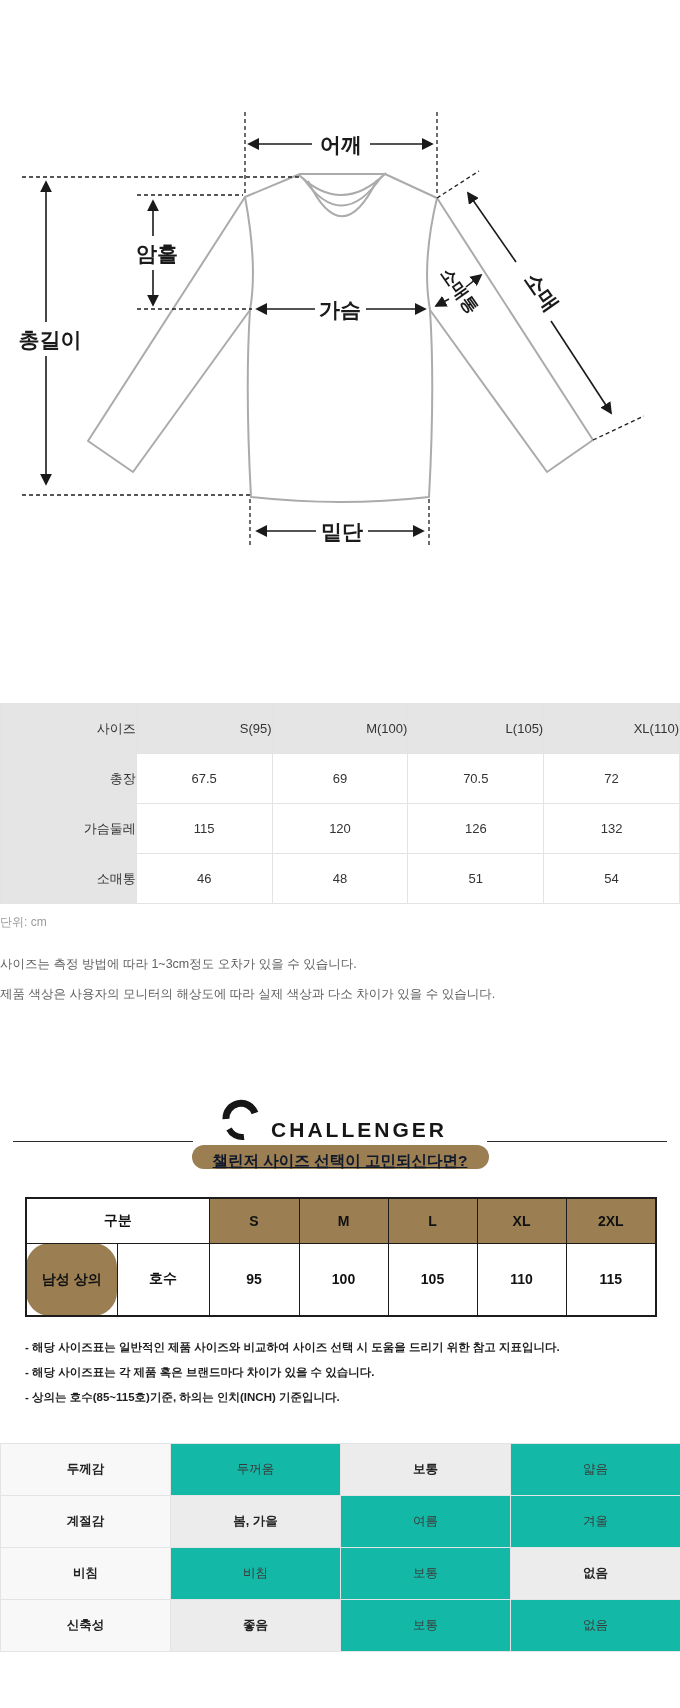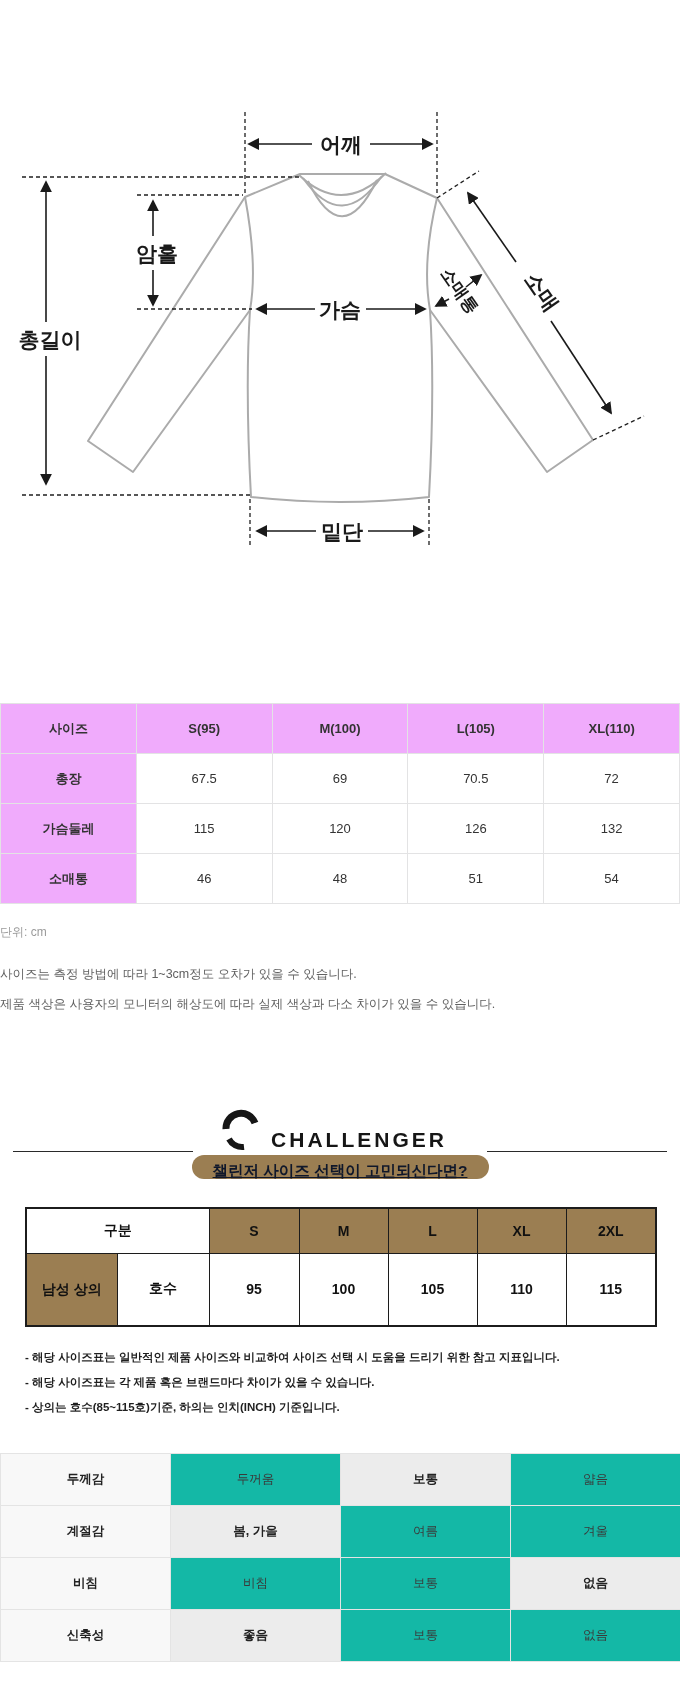--- a/index.html
+++ b/index.html
@@ -12,22 +12,22 @@
   .diagram-wrap { width:644px; height:620px; }
   .mlabel { font-size:21px; font-weight:bold; fill:#1a1a1a; }
   .mlabel-sm { font-size:17px; font-weight:bold; fill:#1a1a1a; }
   
   table { border-collapse:collapse; }
   .size-table { width:680px; margin-top:83px; table-layout:fixed; }
   .size-table td {
     width:20%; height:50px; text-align:center; vertical-align:middle;
     border:1px solid #e3e3e4; font-size:13px; color:#333; background:#fff;
   }
-  .size-table .hd { background:#f0abfc; font-weight:700; }
-  .unit-note { margin-top:20px; font-size:12px; color:#9a9a9a; }
+  .size-table .hd { background:#e5e5e5; font-weight:400;text-align:right; }
+  .unit-note { margin-top:10px; font-size:12px; color:#9a9a9a; }
   .notes { margin-top:18px; }
   .notes div { font-size:12.5px; color:#616161; line-height:30px; }
   
   .brand { margin-top:85px; }
   .logo-row { display:flex; align-items:flex-end; justify-content:center; height:48px; }
   .logo-line { width:180px; height:0; border-top:1.5px solid #2a2a2a; }
   .logo-line.left  { margin-right:26px; }
   .logo-line.right { margin-left:40px; }
   .logo-icon { width:44px; height:46px; margin-right:8px; }
   .logo-text { font-size:21px; font-weight:bold; letter-spacing:3px; color:#161616; }
@@ -38,21 +38,21 @@
   }
   
   .fit-table { width:630px; margin:28px 0 0 25px; table-layout:fixed; border:2px solid #1c1c1c; }
   .fit-table td {
     border:1.5px solid #1c1c1c; text-align:center; vertical-align:middle;
     font-size:14px; font-weight:bold; color:#111; background:#fff;
   }
   .fit-table .r1 td { height:45px; }
   .fit-table .r2 td { height:73px; }
   .fit-table .brown { background:var(--brown); }
-  .fit-table .group { line-height:19px; padding:8px 14px; }
+  .fit-table .group { line-height:19px; padding:8px 14px;border-radius:24px; }
   .guide-notes { margin:18px 0 0 25px; }
   .guide-notes div { font-size:11.5px; font-weight:600; color:#1f1f1f; line-height:25px; }
   
   .attr-table { width:680px; margin-top:33px; table-layout:fixed; }
   .attr-table td {
     width:170px; height:52px; text-align:center; vertical-align:middle;
     border:1px solid #e4e4e4; font-size:12.5px; color:#3a3a3a; background:#14b8a6;
   }
   .attr-table .rowhd { background:#f8f8f8; font-weight:bold; color:#222; }
   .attr-table .sel { background:#ececec; font-weight:bold; color:#222; }

